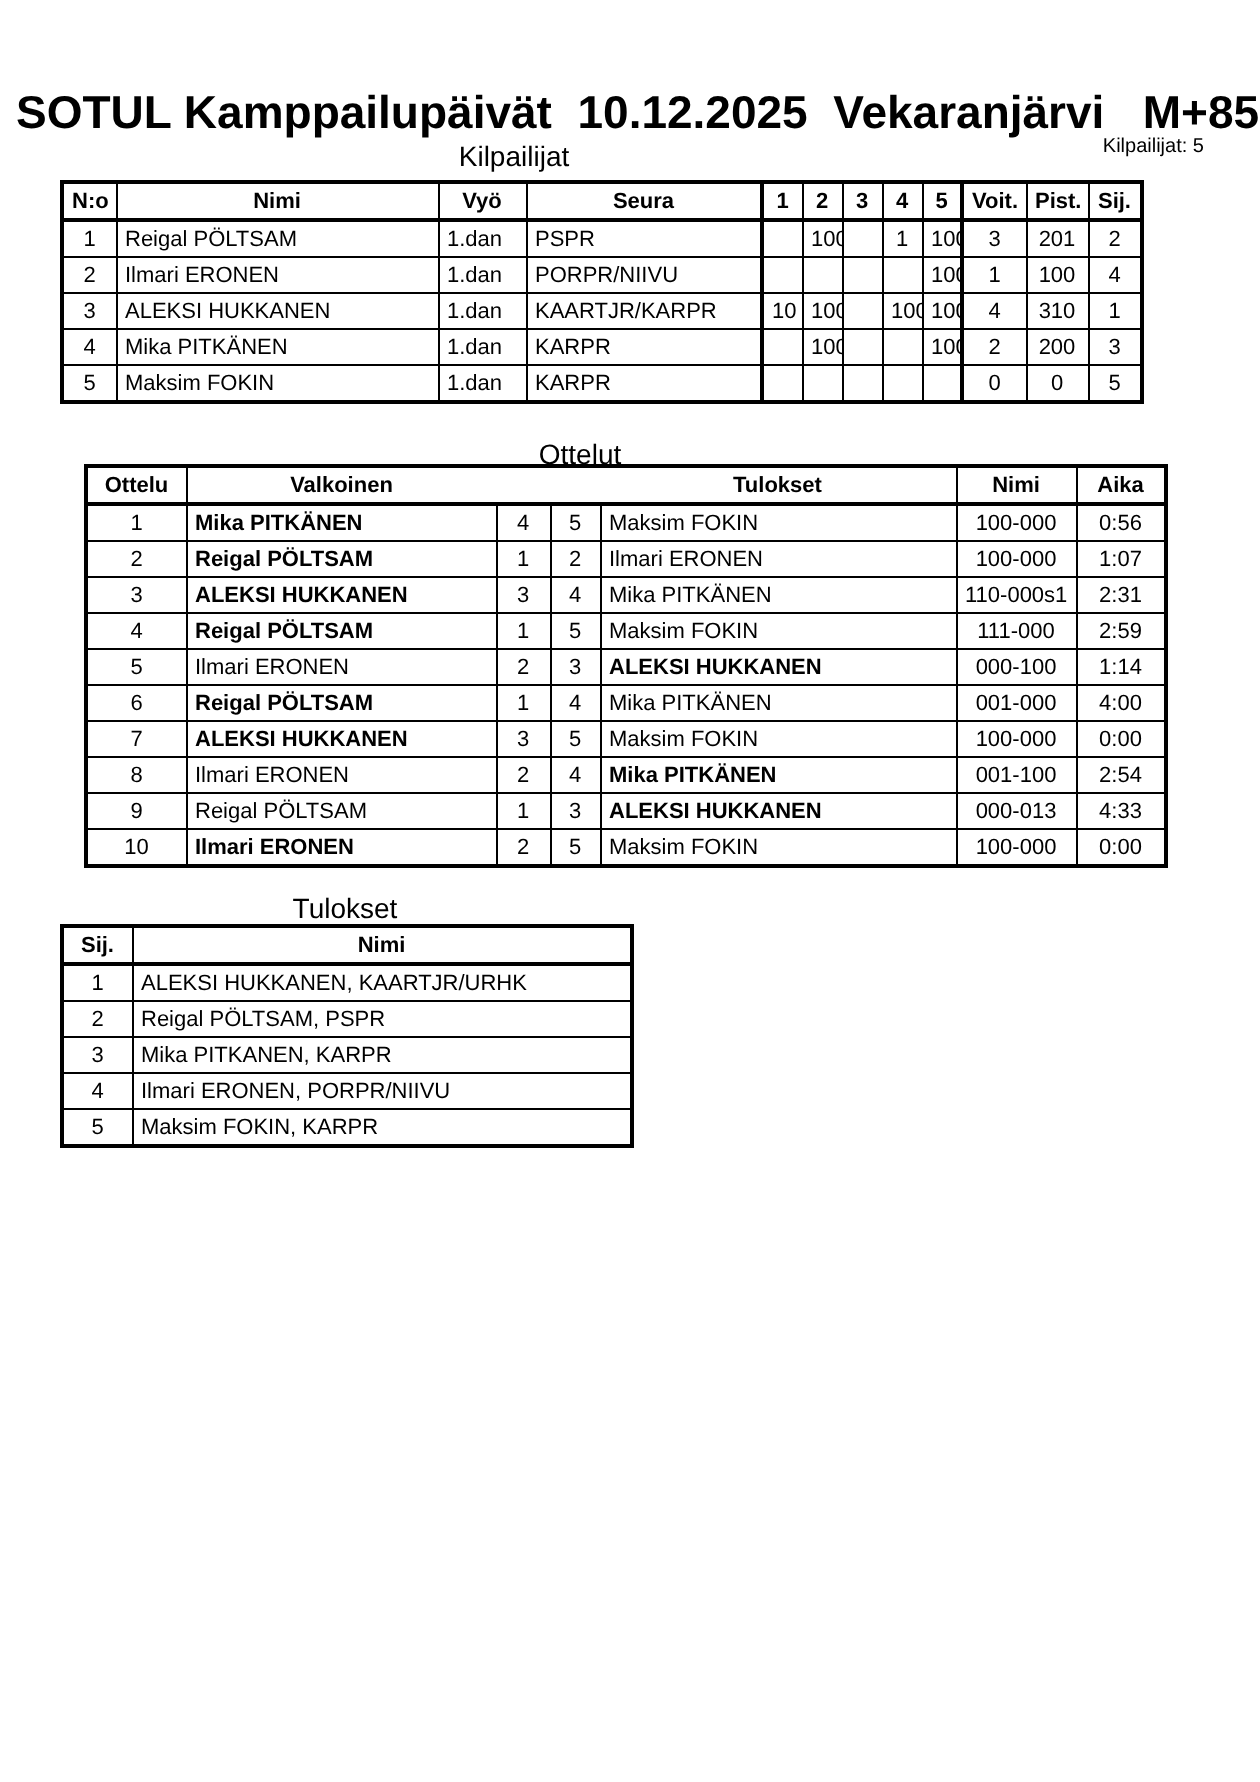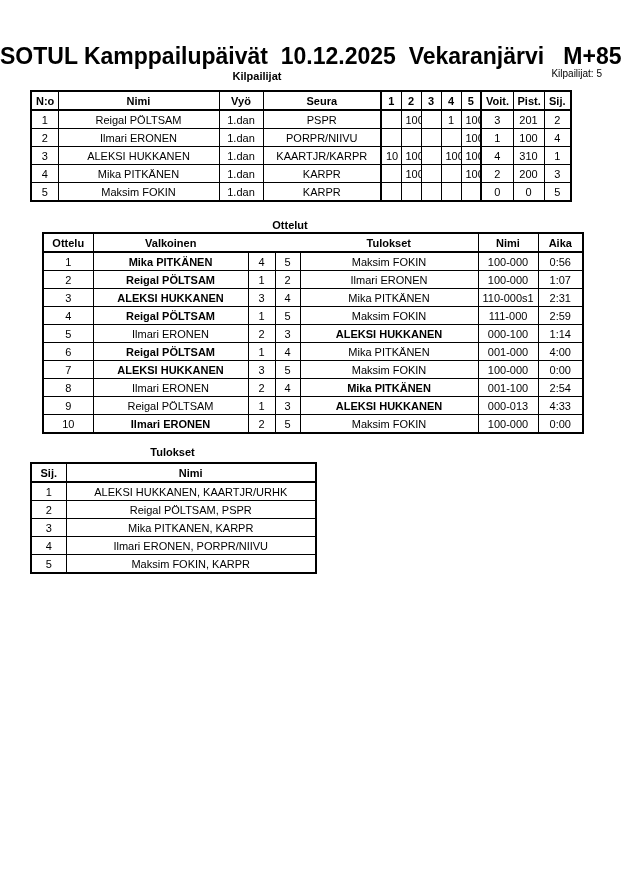--- a/index.html
+++ b/index.html
@@ -2,46 +2,46 @@
 <html><head>
 <meta charset="utf-8">
 <style>
   html,body { margin:0; padding:0; background:#fff; }
   .page {
     position:relative; width:630px; height:891px; background:#ffffff;
     font-family:"Liberation Sans", sans-serif; color:#000000; overflow:hidden;
   }
   .doc-title {
     position:absolute; top:43px; left:0; width:562px; text-align:center;
-    font-size:23px; font-weight:bold; white-space:pre; letter-spacing:0px;
+    font-size:23px; font-weight:bold; white-space:pre; letter-spacing:0px;padding-left:8px;
   }
   .competitors-count {
     position:absolute; top:68px; left:400px; width:202px; text-align:right; font-size:10px;
   }
-  .section-title { position:absolute; font-size:11px; font-weight:bold; text-align:center; }
+  .section-title { position:absolute; font-size:14px; font-weight:normal; text-align:center; }
   .st-competitors { top:70px; left:107px; width:300px; }
   .st-matches    { top:219px; left:140px; width:300px; }
   .st-results    { top:446px; left:30px;  width:285px; }
 
   table.tbl {
     position:absolute; left:30px; border-collapse:collapse; table-layout:fixed;
     border:2px solid #000; background:#fff;
   }
   .tbl-competitors { top:90px;  width:540px; }
   .tbl-matches     { top:232px; width:540px;margin-left:12px; }
   .tbl-results     { top:462px; width:285px; }
 
   .tbl th, .tbl td {
     border:1px solid #000; height:17px; padding:0 4px;
     font-size:11px; overflow:hidden; white-space:nowrap; vertical-align:middle;
   }
   .tbl th { font-weight:bold; text-align:center; }
   .tbl thead th { border-bottom:2px solid #000; }
   .c { text-align:center; padding:0 1px; }
-  .l { text-align:center; }
+  .l { text-align:left; }
   .bold { font-weight:bold; }
   .thickL { border-left:2px solid #000 !important; }
   .noLR { border-left:none !important; border-right:none !important; }
   .noR { border-right:none !important; }
   .noL { border-left:none !important; }
 </style>
 </head>
 <body>
 
 <div class="page">

